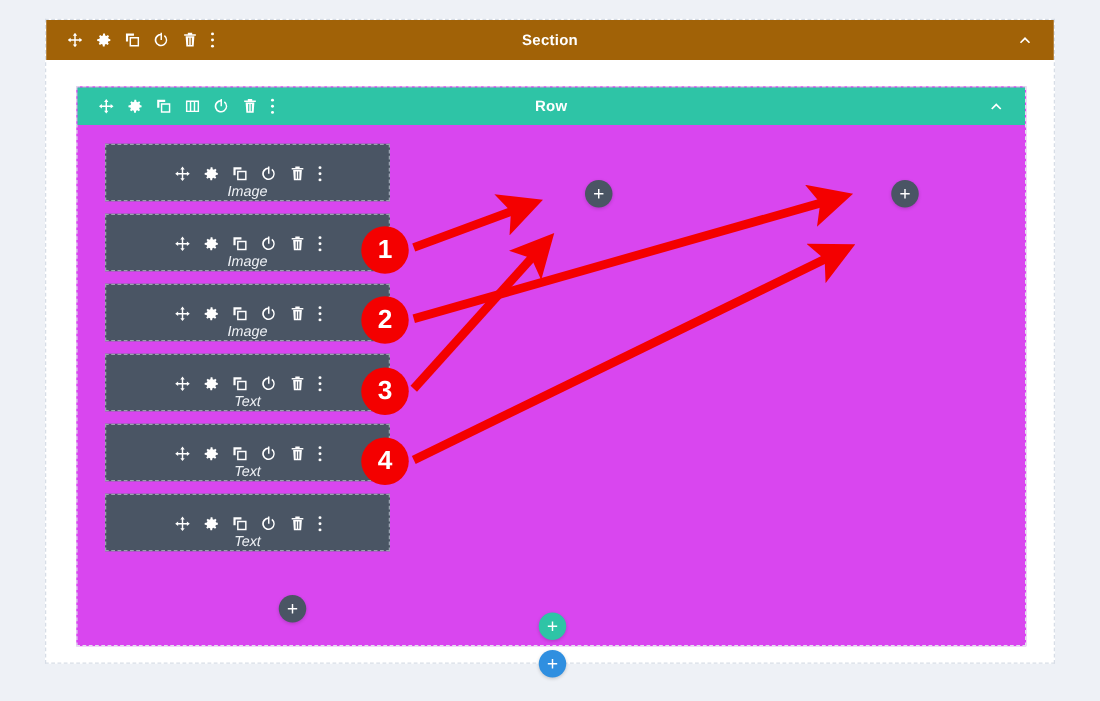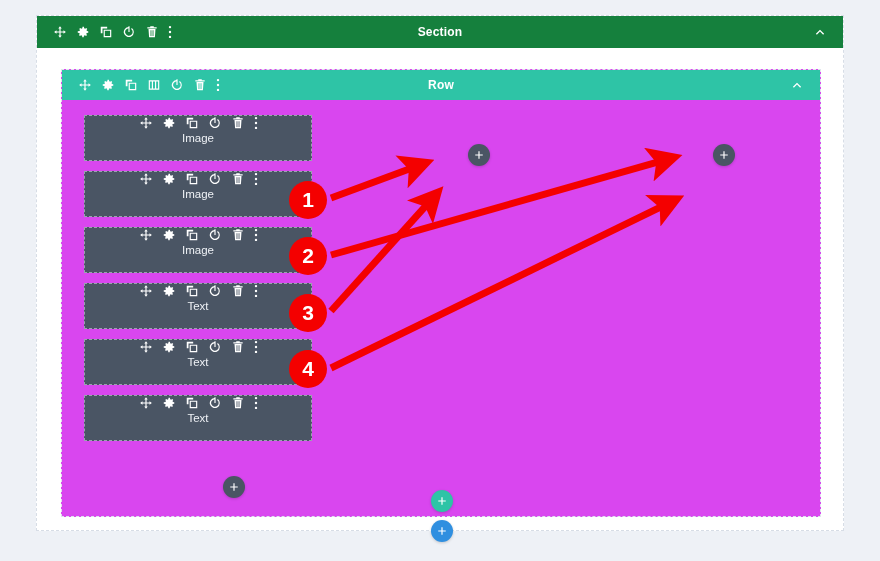--- a/index.html
+++ b/index.html
@@ -17,21 +17,21 @@
     width: 808px; height: 516px;
     background: #ffffff;
     border: 1px dashed #d7dde6;
   }
   .bar {
     position: relative;
     height: 32px;
     display: flex; align-items: center;
     color: #fff;
   }
-  .bar-section { background: #15803d; }
+  .bar-section { background: #a16207; }
   .bar-row { background: #2ec4a6; height: 30px; }
 
   .bar-icons {
     display: flex; align-items: center; gap: 9px;
     padding-left: 16px;
   }
   .bar-title {
     position: absolute; left: 0; right: 0; top: 0; bottom: 0;
     display: flex; align-items: center; justify-content: center;
     font-size: 12px; font-weight: bold; letter-spacing: .2px;
@@ -62,22 +62,23 @@
     position: absolute; left: 22px; top: 15px;
     width: 228px;
   }
   .module {
     position: relative;
     width: 228px; height: 46px;
     background: #4a5564;
     border: 1px dashed #9aa3af;
     margin-bottom: 10px;
     display: flex; flex-direction: column;
-    align-items: center; justify-content: flex-start;
+    align-items: center; justify-content: flex-end;
     color: #fff;
+    font-style: italic;
   }
   .module-icons { display: flex; align-items: center; gap: 9px; }
   .module-label {
     font-size: 11.5px; margin-top: 2px; color: #eef1f5;
   }
 
   
   .add-circle {
     position: absolute;
     width: 22px; height: 22px; border-radius: 50%;

